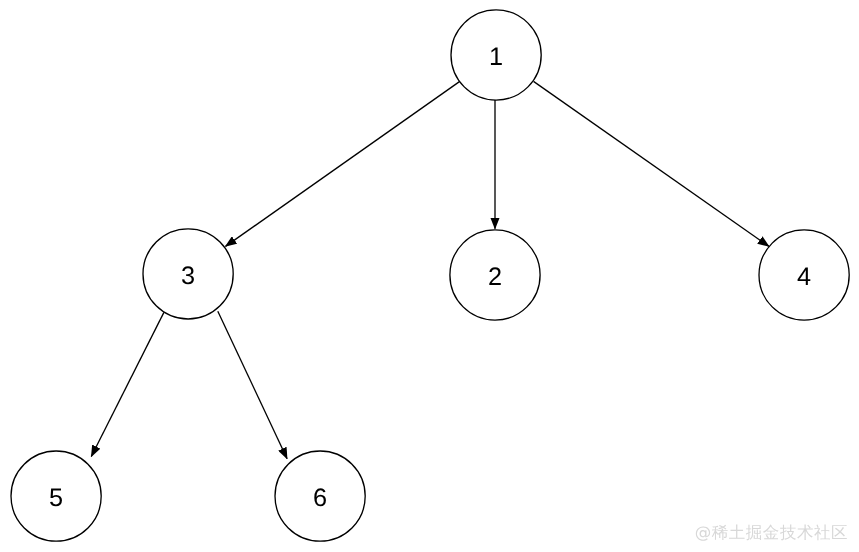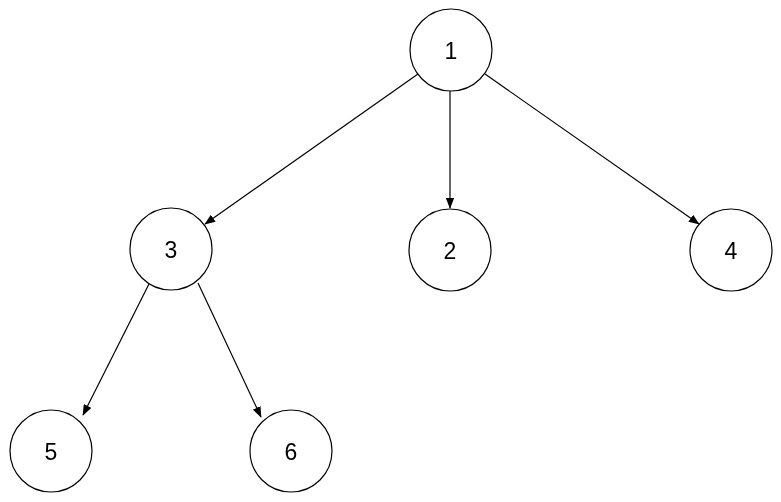--- a/index.html
+++ b/index.html
@@ -103,14 +103,15 @@
         <text class="node-label" x="51" y="452">5</text>
       </g>
 
       <g>
         <circle class="node-circle" cx="291" cy="451" r="41"></circle>
         <text class="node-label" x="291" y="452">6</text>
       </g>
     </g>
   </svg>
 
+  <div class="watermark">@稀土掘金技术社区</div>
 
 </div>
 
 </body></html>

